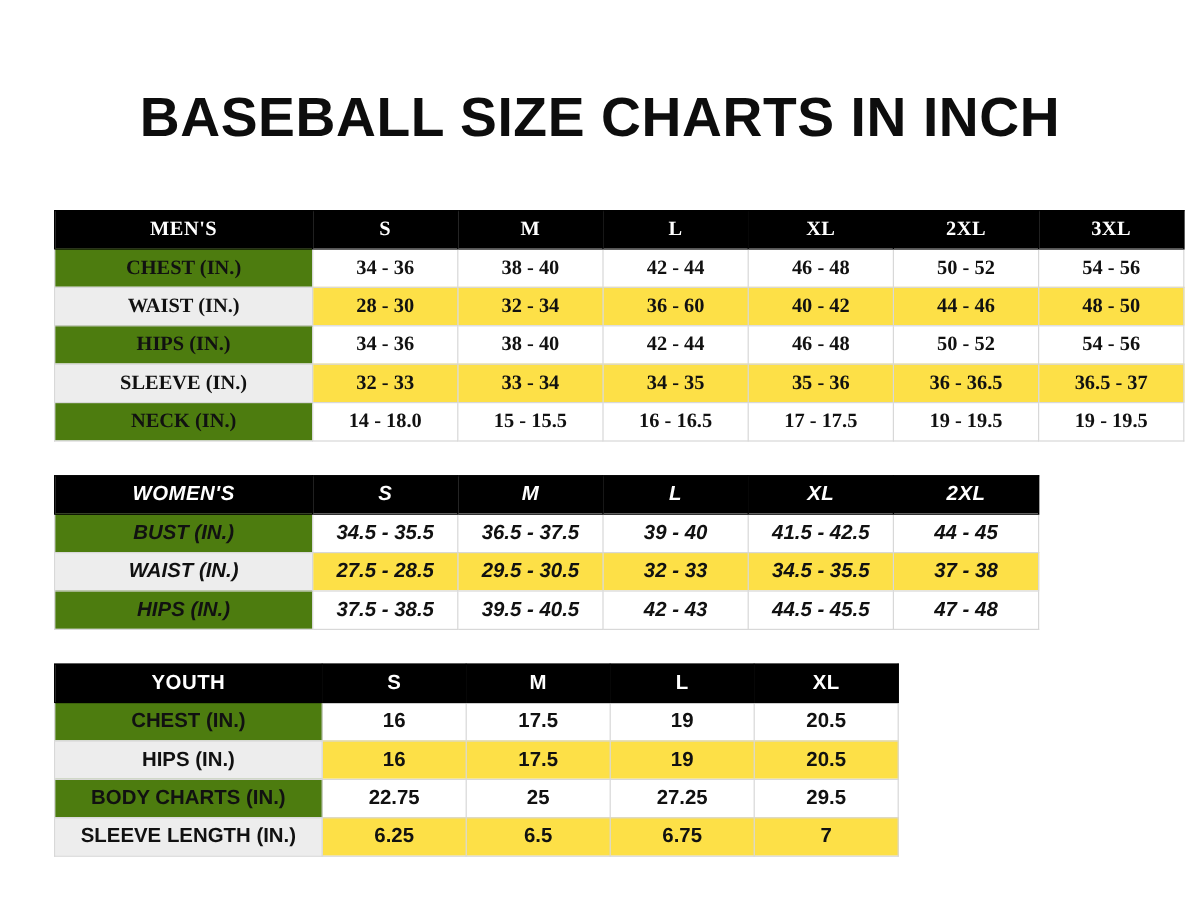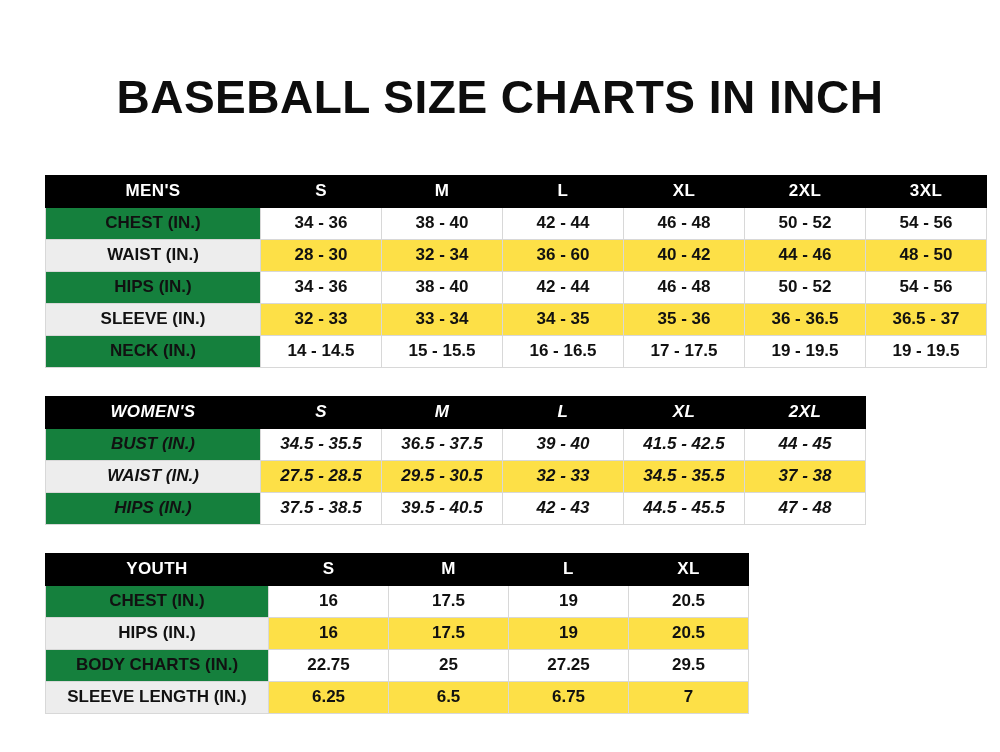--- a/index.html
+++ b/index.html
@@ -33,21 +33,21 @@
   }
   .tables {
     padding: 0 45px;
     margin-top: 52px;
   }
   table {
     border-collapse: collapse;
     table-layout: fixed;
     font-size: 17px;
   }
-  table.men { width: 910px; }
+  table.men { width: 910px; font-family: Liberation Serif, serif; }
   table.women { width: 790px; font-style: italic; }
   table.youth { width: 680px; }
 
   th, td {
     border: 1px solid #ffffff;
     text-align: center;
     font-weight: bold;
     height: 31px;
     padding: 0 2px;
     white-space: nowrap;
@@ -65,21 +65,21 @@
   tbody td {
     background: #ffffff;
     color: #111111;
     border: 1px solid #d8d8d8;
   }
   tbody tr.alt td {
     background: #fde047;
   }
   tbody td.row-label {
     text-align: center;
-    background: #15803d;
+    background: #4d7c0f;
   }
   tbody tr.alt td.row-label {
     background: #ededed;
     margin-top: 42px;
   }
   .table-gap { height: 28px; }
 
   
   .men .c0 { width: 210px; }
   .men .c1, .men .c2, .men .c3, .men .c4, .men .c5, .men .c6 { width: 116px; }
@@ -143,21 +143,21 @@
           <td class="c0 row-label">SLEEVE (IN.)</td>
           <td class="c1">32 - 33</td>
           <td class="c2">33 - 34</td>
           <td class="c3">34 - 35</td>
           <td class="c4">35 - 36</td>
           <td class="c5">36 - 36.5</td>
           <td class="c6">36.5 - 37</td>
         </tr>
         <tr>
           <td class="c0 row-label">NECK (IN.)</td>
-          <td class="c1">14 - 14.5</td>
+          <td class="c1">14 - 18.0</td>
           <td class="c2">15 - 15.5</td>
           <td class="c3">16 - 16.5</td>
           <td class="c4">17 - 17.5</td>
           <td class="c5">19 - 19.5</td>
           <td class="c6">19 - 19.5</td>
         </tr>
       </tbody>
     </table>
 
     <div class="table-gap"></div>

